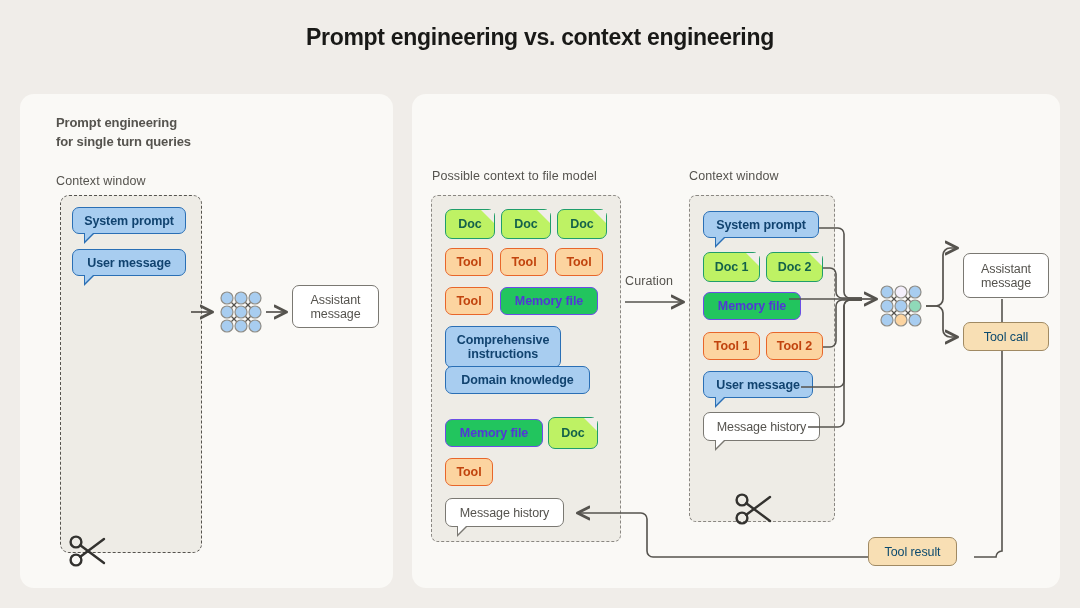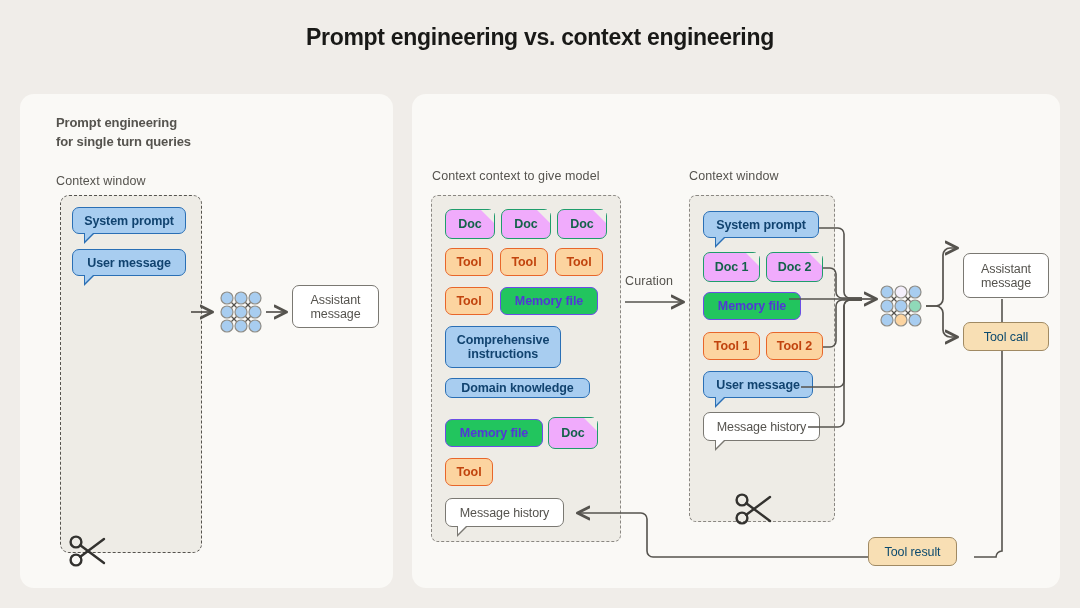--- a/index.html
+++ b/index.html
@@ -66,21 +66,21 @@
     box-sizing:border-box;
     display:flex;align-items:center;justify-content:center;
     text-align:center;
     border-radius:7px;
     font-size:12.5px;font-weight:bold;
     letter-spacing:-0.1px;
     line-height:14px;
     padding:0 6px;
   }
   .chip.blue{background:#a8cdf0;border:1.6px solid #2a6fb5;color:#11436f;}
-  .chip.green{background:#f0abfc;border:1.6px solid #1f9d6b;color:#14624a;}
+  .chip.green{background:#bef264;border:1.6px solid #1f9d6b;color:#14624a;}
   .chip.orange{background:#fcd4a0;border:1.6px solid #e8662a;color:#c1440e;}
   .chip.purple{background:#22c55e;border:1.6px solid #6b4ee6;color:#5237d6;}
   .chip.white{background:#ffffff;border:1.6px solid #7a7872;color:#55534e;font-weight:400;}
   .chip.tan{background:#f8dfb4;border:1.6px solid #a08a63;color:#0c4a6e;font-weight:400;}
   .chip.plain{background:#ffffff;border:1.6px solid #7a7872;color:#55534e;font-weight:400;}
 
   
   .tail{position:absolute;width:0;height:0;}
   .tail-blue-out{
     border-left:0 solid transparent;
@@ -172,41 +172,41 @@
           <circle cx="37" cy="23" r="6"></circle>
         <circle cx="9" cy="37" r="6"></circle>
           <circle cx="23" cy="37" r="6"></circle>
           <circle cx="37" cy="37" r="6"></circle>
       </g>
     </svg>
   </div>
 
   <div class="panel" id="panel-right">
 
-    <div class="sub-label" style="left:20px;top:75px;">Context context to give model</div>
+    <div class="sub-label" style="left:20px;top:75px;">Possible context to file model</div>
     <div class="sub-label" style="left:277px;top:75px;">Context window</div>
 
     <div class="dashbox" style="left:19px;top:101px;width:190px;height:347px;"></div>
 
     <div class="dashbox" style="left:277px;top:101px;width:146px;height:327px;"></div>
 
     <div class="chip green" style="left:33px;top:115px;width:50px;height:30px;">Doc<span class="fold-tri"></span></div>
     <div class="chip green" style="left:89px;top:115px;width:50px;height:30px;">Doc<span class="fold-tri"></span></div>
     <div class="chip green" style="left:145px;top:115px;width:50px;height:30px;">Doc<span class="fold-tri"></span></div>
 
     <div class="chip orange" style="left:33px;top:154px;width:48px;height:28px;">Tool</div>
     <div class="chip orange" style="left:88px;top:154px;width:48px;height:28px;">Tool</div>
     <div class="chip orange" style="left:143px;top:154px;width:48px;height:28px;">Tool</div>
 
     <div class="chip orange" style="left:33px;top:193px;width:48px;height:28px;">Tool</div>
     <div class="chip purple" style="left:88px;top:193px;width:98px;height:28px;">Memory file</div>
 
     <div class="chip blue" style="left:33px;top:232px;width:116px;height:42px;white-space:normal;">Comprehensive instructions</div>
 
-    <div class="chip blue" style="left:33px;top:284px;width:145px;height:20px;">Domain knowledge</div>
+    <div class="chip blue" style="left:33px;top:272px;width:145px;height:28px;">Domain knowledge</div>
 
     <div class="chip purple" style="left:33px;top:325px;width:98px;height:28px;">Memory file</div>
     <div class="chip green" style="left:136px;top:323px;width:50px;height:32px;">Doc<span class="fold-tri"></span></div>
 
     <div class="chip orange" style="left:33px;top:364px;width:48px;height:28px;">Tool</div>
 
     <div class="chip white" style="left:33px;top:404px;width:119px;height:29px;">Message history</div>
     <div class="tail tail-white-out" style="left:45px;top:432px;"></div>
     <div class="tail tail-white-in" style="left:46px;top:432px;"></div>
 

